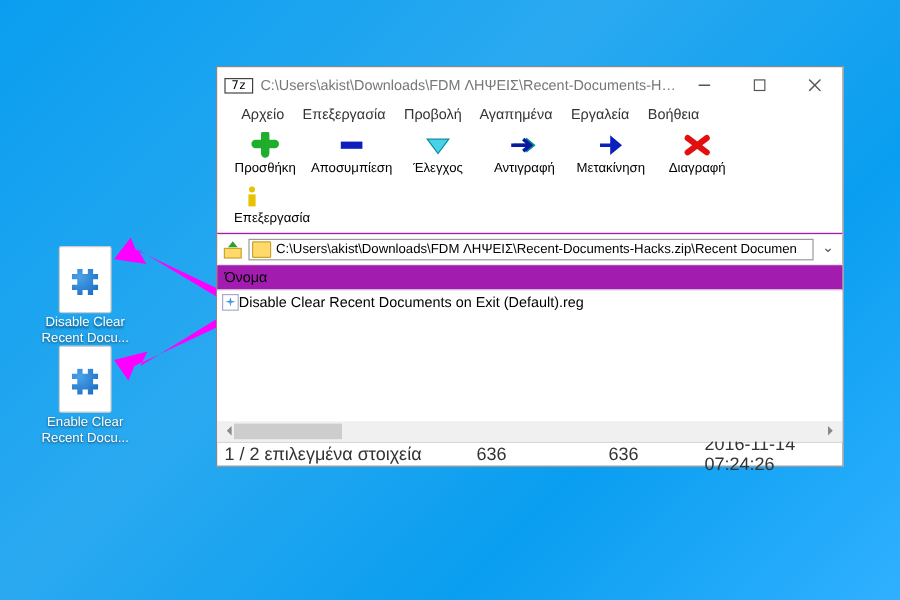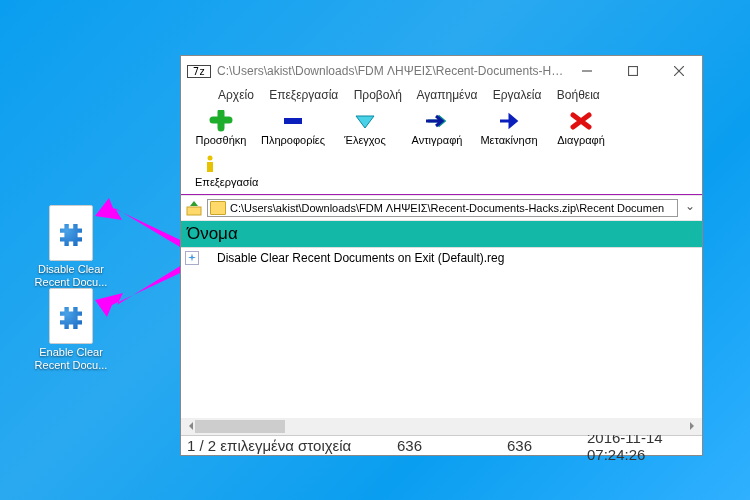--- a/index.html
+++ b/index.html
@@ -22,41 +22,41 @@
     content: ""; position: absolute; left: 10px; top: 18px;
     width: 22px; height: 22px;
     background: radial-gradient(circle at 30% 30%, #4aa3e8, #1565c0);
     clip-path: polygon(20% 0,40% 0,40% 20%,60% 20%,60% 0,80% 0,80% 20%,100% 20%,100% 40%,80% 40%,80% 60%,100% 60%,100% 80%,80% 80%,80% 100%,60% 100%,60% 80%,40% 80%,40% 100%,20% 100%,20% 80%,0 80%,0 60%,20% 60%,20% 40%,0 40%,0 20%,20% 20%);
   }
   .desktop-icon .label { color: #fff; font-size: 11px; line-height: 1.15; text-shadow: 0 1px 2px rgba(0,0,0,.6); }
   
   .arrow { position: absolute; color: #ff00ff; }
   
   .window {
-    position: absolute; left: 180px; top: 55px; width: 523px; height: 401px;
+    position: absolute; left: 180px; top: 55px; width: 523px; height: 334px;
     background: #fff; border: 1px solid #888;
     display: flex; flex-direction: column;
   }
   .titlebar { height: 30px; display: flex; align-items: center; }
   .titlebar .app-icon { width: 24px; text-align:center; font-family: monospace; border:1px solid #444; margin: 0 6px; padding:0 2px; font-size:10px; }
   .titlebar .title { flex: 1; color: #777; font-size: 12px; overflow: hidden; white-space: nowrap; text-overflow: ellipsis; }
   .titlebar .winbtn { width: 46px; height: 30px; display:flex; align-items:center; justify-content:center; color:#555; }
-  .menubar { padding: 2px 8px 4px; color: #333; margin-left: 29px; }
+  .menubar { padding: 2px 20px 4px; color: #333; }
   .menubar span { margin-right: 12px; }
   .toolbar { display:flex; padding: 2px 4px 0; border-bottom: 1px solid #a21caf; flex-wrap: wrap; }
   .tool { width: 72px; text-align:center; font-size: 11px; padding: 2px 0 6px; }
   .tool svg { display:block; margin: 0 auto 2px; }
   .pathbar { display:flex; align-items:flex-start; border: none; padding: 3px 4px; gap:4px; border-top:1px solid #e8e8e8; border-bottom:1px solid #e8e8e8;}
   .pathbar .up { width:18px; height:18px; }
   .pathbar .path-input { flex:1; border:1px solid #999; background:#fff; padding:2px 4px 2px 22px; font-size:11px; position:relative; }
   .pathbar .folder-ico { position:absolute; left:2px; top:1px; width:16px; height:14px; background:#ffd96a; border:1px solid #caa52b; border-radius:1px;}
   .pathbar .dd { width:16px; text-align:center; color:#555; }
-  .listhdr { background:#14b8a6; border-bottom: 1px solid #ddd; padding: 3px 6px; font-size: 17px; }
+  .listhdr { background:#a21caf; border-bottom: 1px solid #ddd; padding: 3px 6px; font-size: 12px; }
   .filelist { flex:1; background:#fff; overflow:hidden; padding: 1px 2px; }
-  .filelist .row { display:flex; align-items:center; height:17px; font-size:12px; gap:18px; padding-left:2px;text-align:right;}
+  .filelist .row { display:flex; align-items:center; height:17px; font-size:12px; gap:0; padding-left:2px;text-align:right;}
   .filelist .row .reg-icon { width:14px; height:14px; border:1px solid #aac; background:#fff; position:relative; }
   .filelist .row .reg-icon::after { content:""; position:absolute; left:2px; top:2px; width:8px; height:8px; background: radial-gradient(circle,#4aa3e8,#1565c0); clip-path: polygon(50% 0,60% 40%,100% 50%,60% 60%,50% 100%,40% 60%,0 50%,40% 40%); }
   .scroll-h { height:17px; background:#f0f0f0; display:flex; align-items:center; padding:0 14px; position:relative;}
   .scroll-h::before, .scroll-h::after { content:""; position:absolute; top:4px; width:0; height:0; border:4px solid transparent; }
   .scroll-h::before { left:4px; border-right-color:#888; }
   .scroll-h::after { right:4px; border-left-color:#888; }
   .scroll-h .thumb { width:90px; height:13px; background:#cdcdcd; }
   .status { height:20px; border-top:1px solid #ccc; display:flex; font-size:15px; color:#333; align-items:center; }
   .status > div { padding: 0 6px; }
   .status .s1 { width: 210px; border-right: none; }
@@ -119,21 +119,21 @@
       <svg width="26" height="22">
           <path d="M13 2v16M5 10h16" stroke="#1fae2b" stroke-width="7" stroke-linecap="round"></path>
           <path d="M13 2v16M5 10h16" stroke="#0a7a14" stroke-width="7" fill="none" stroke-linecap="round" stroke-opacity="0"></path>
         </svg>
       <div>Προσθήκη</div>
     </div>
     <div class="tool">
       <svg width="26" height="22">
           <rect x="4" y="8" width="18" height="6" fill="#0b1fbd"></rect>
         </svg>
-      <div>Πληροφορίες</div>
+      <div>Αποσυμπίεση</div>
     </div>
     <div class="tool">
       <svg width="26" height="22">
           <polygon points="4,6 22,6 13,18" fill="#49d1e8" stroke="#0a8aa0" stroke-width="1"></polygon>
         </svg>
       <div>Έλεγχος</div>
     </div>
     <div class="tool">
       <svg width="26" height="22">
           <path d="M4 11h14M14 6l6 5-6 5" fill="none" stroke="#0b8f8f" stroke-width="3"></path>

